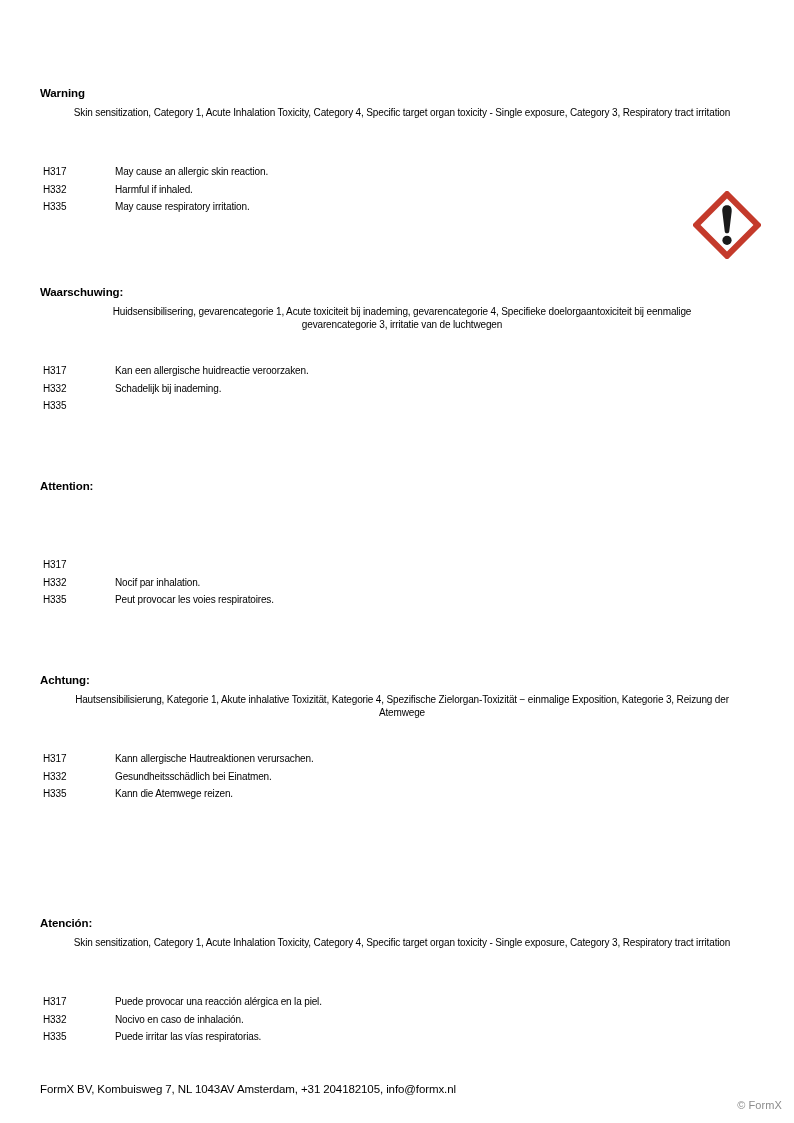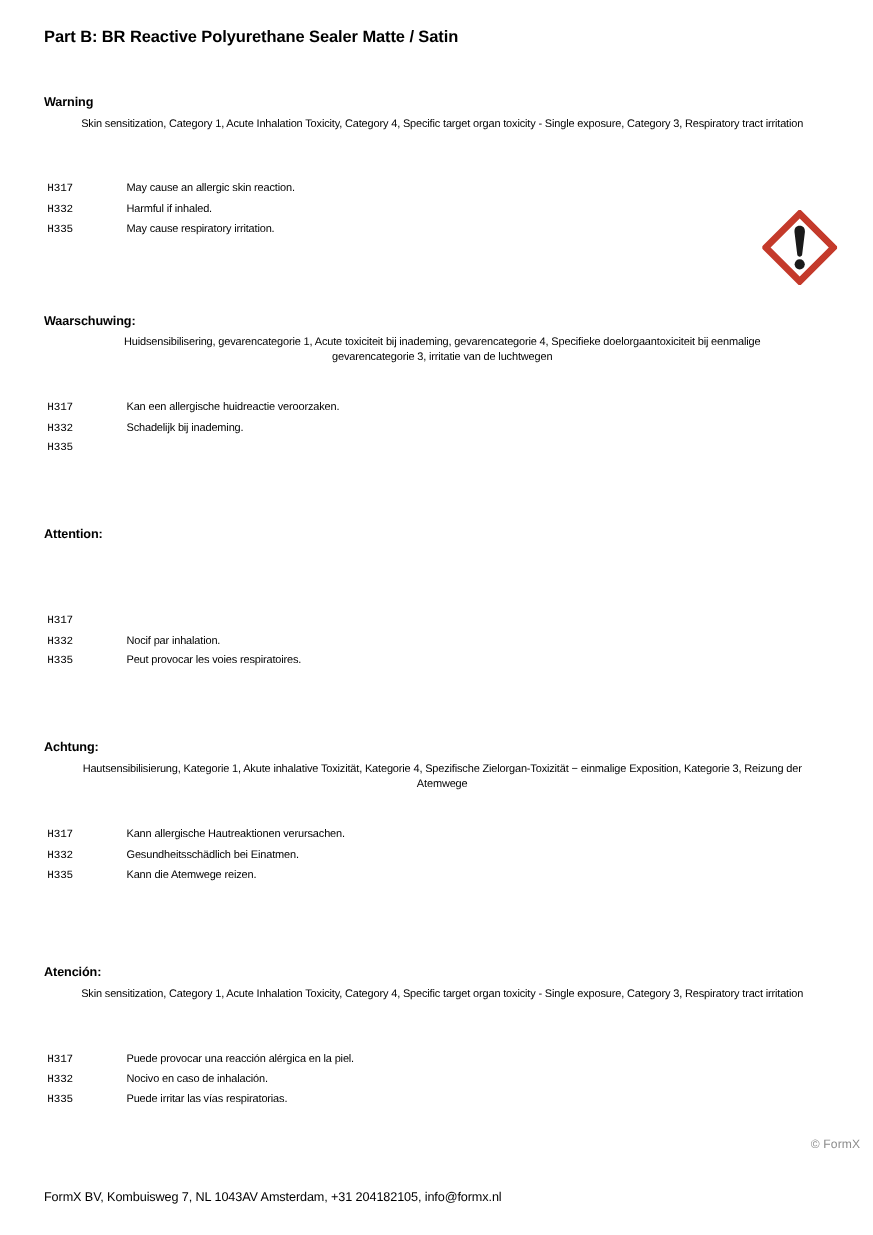--- a/index.html
+++ b/index.html
@@ -26,21 +26,21 @@
   .hazard-section {
     position: absolute;
     left: 40px;
     right: 30px;
     height: 150px;
   }
   .section-0 { top: 87px; }
   .section-1 { top: 286px; }
   .section-2 { top: 480px; }
   .section-3 { top: 674px; }
-  .section-4 { top: 878px; }
+  .section-4 { top: 917px; }
   .heading {
     position: absolute;
     top: 0;
     left: 0;
     margin: 0;
     font-size: 11.5px;
     font-weight: bold;
     letter-spacing: -0.1px;
     white-space: nowrap;
   }
@@ -66,21 +66,20 @@
   .statement-row {
     display: flex;
     align-items: baseline;
     font-size: 10px;
     line-height: 17.5px;
     letter-spacing: -0.15px;
   }
   .statement-row .code {
     flex: 0 0 72px;
     padding-left: 3px;
-    font-family: Liberation Mono, monospace;
   }
   .statement-row .text {
     flex: 1 1 auto;
     white-space: nowrap;
   }
   .pictogram {
     position: absolute;
     left: 693px;
     top: 191px;
     width: 68px;
@@ -91,32 +90,31 @@
     position: absolute;
     left: 40px;
     top: 1083px;
     font-size: 11.5px;
     letter-spacing: -0.1px;
     white-space: nowrap;
   }
   .copyright {
     position: absolute;
     right: 12px;
-    top: 1035px;
+    top: 1099px;
     font-size: 11px;
     color: #8c8c8c;
     letter-spacing: 0.1px;
   }
 </style>
 </head>
 <body>
 
 <div class="page">
 
-  <h1 class="doc-title">Part B: BR Reactive Polyurethane Sealer Matte / Satin</h1>
 
   <div>
   <section class="hazard-section section-0">
     <h2 class="heading">Warning</h2>
     <div class="classification">
           <div class="classification-line">Skin sensitization, Category 1, Acute Inhalation Toxicity, Category 4, Specific target organ toxicity - Single exposure, Category 3, Respiratory tract irritation</div>
         </div>
     <div class="statements">
   <div class="statement-row">
     <span class="code">H317</span>

